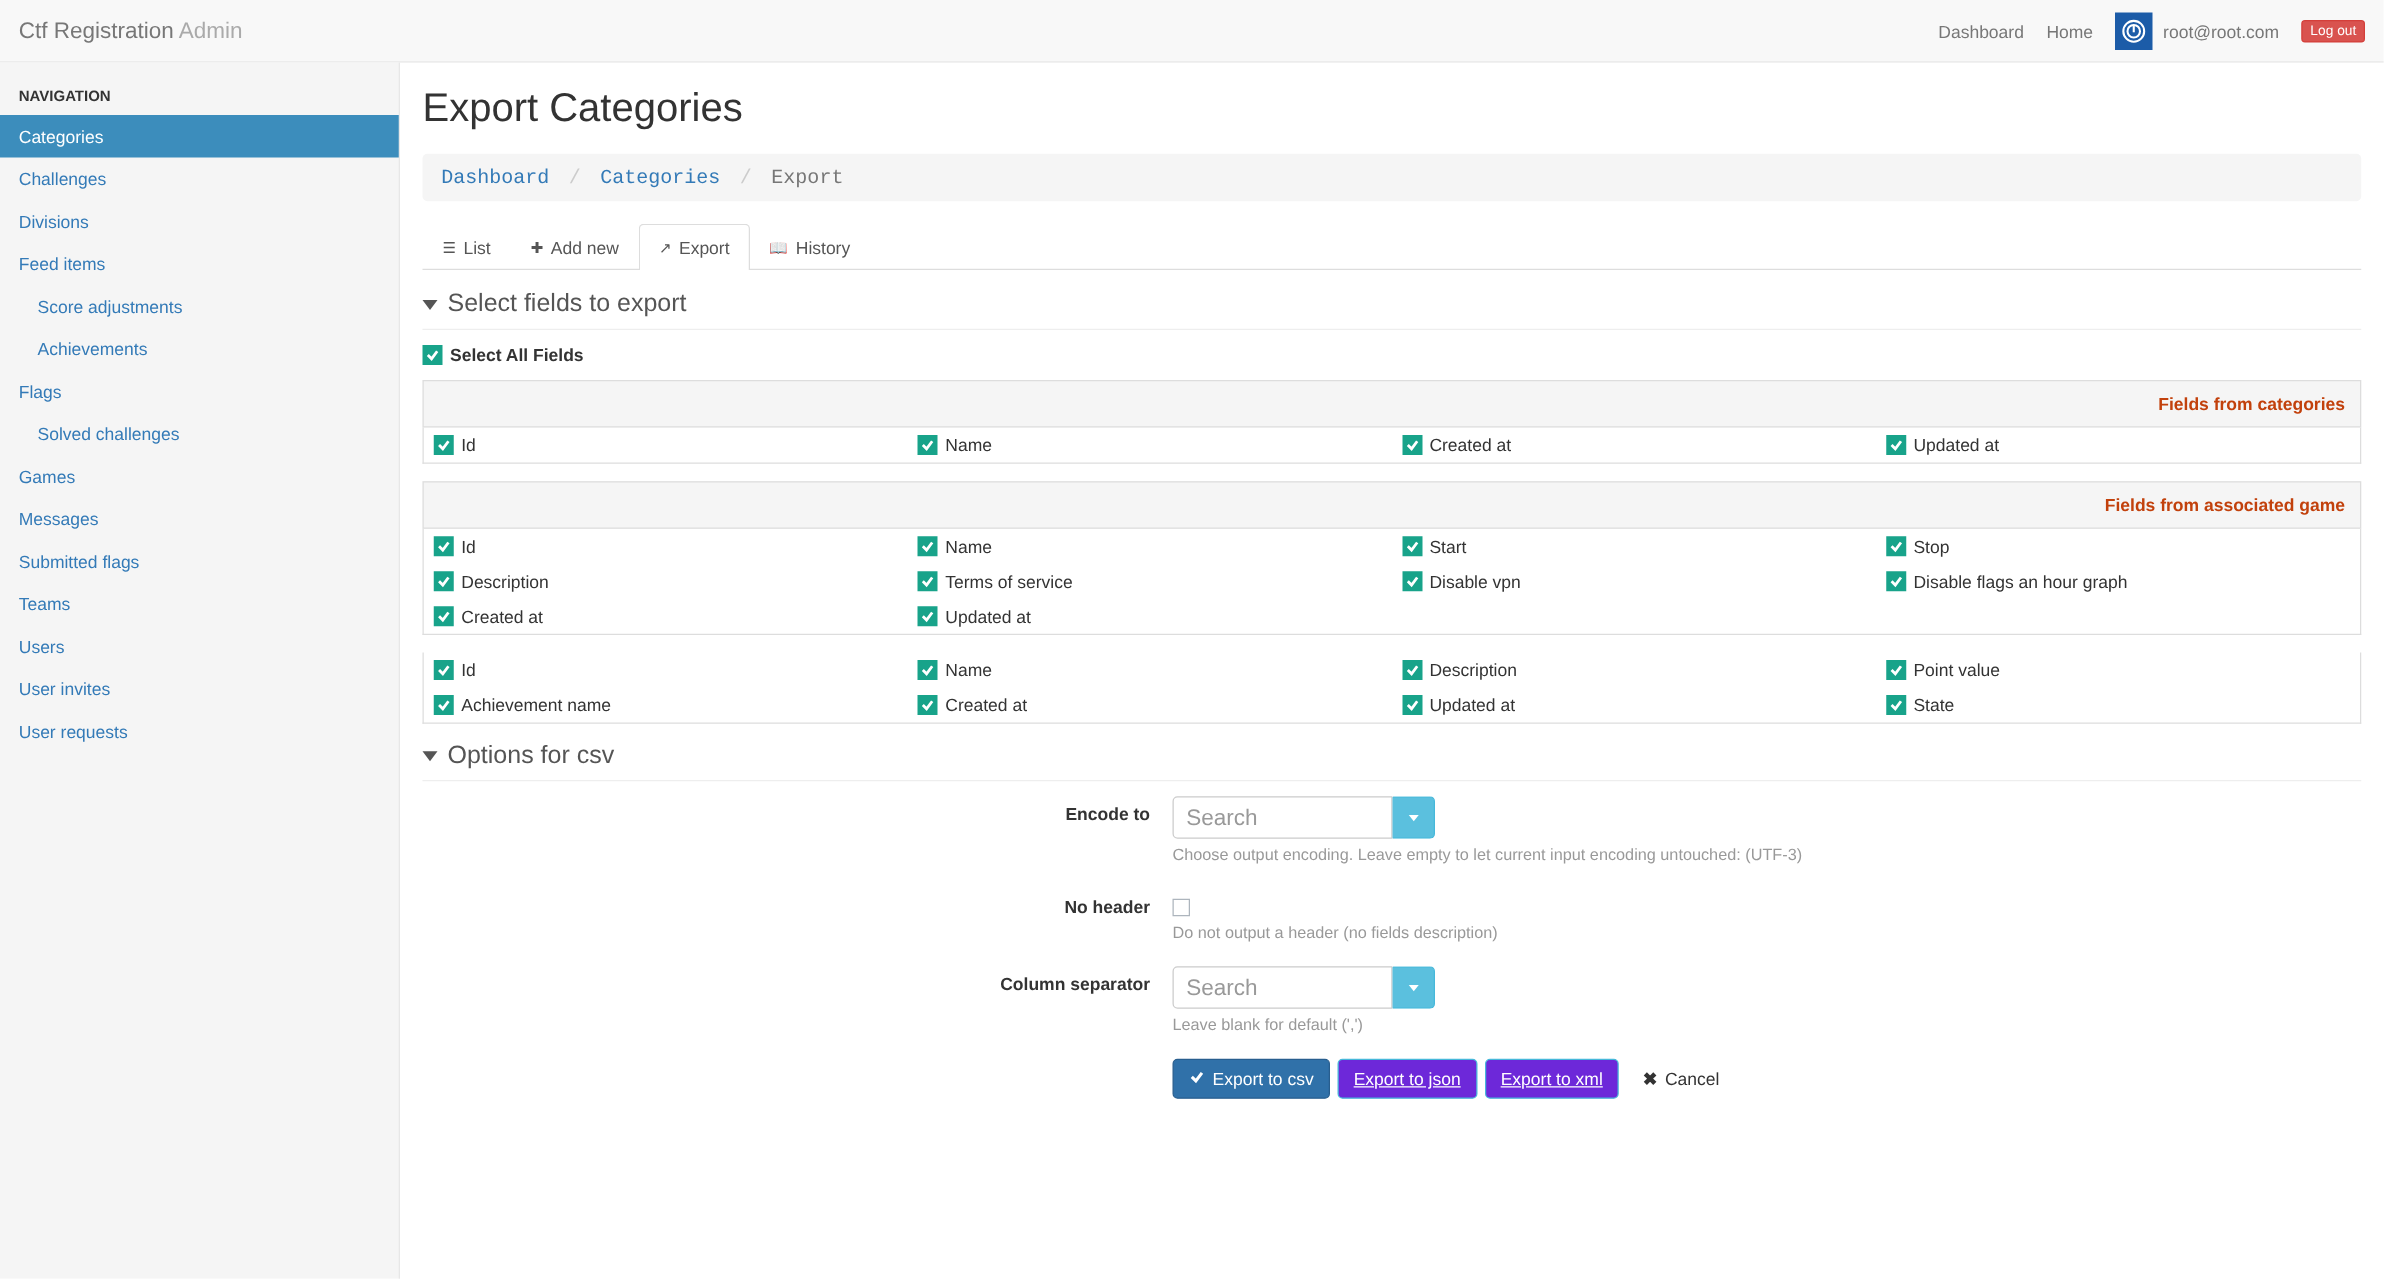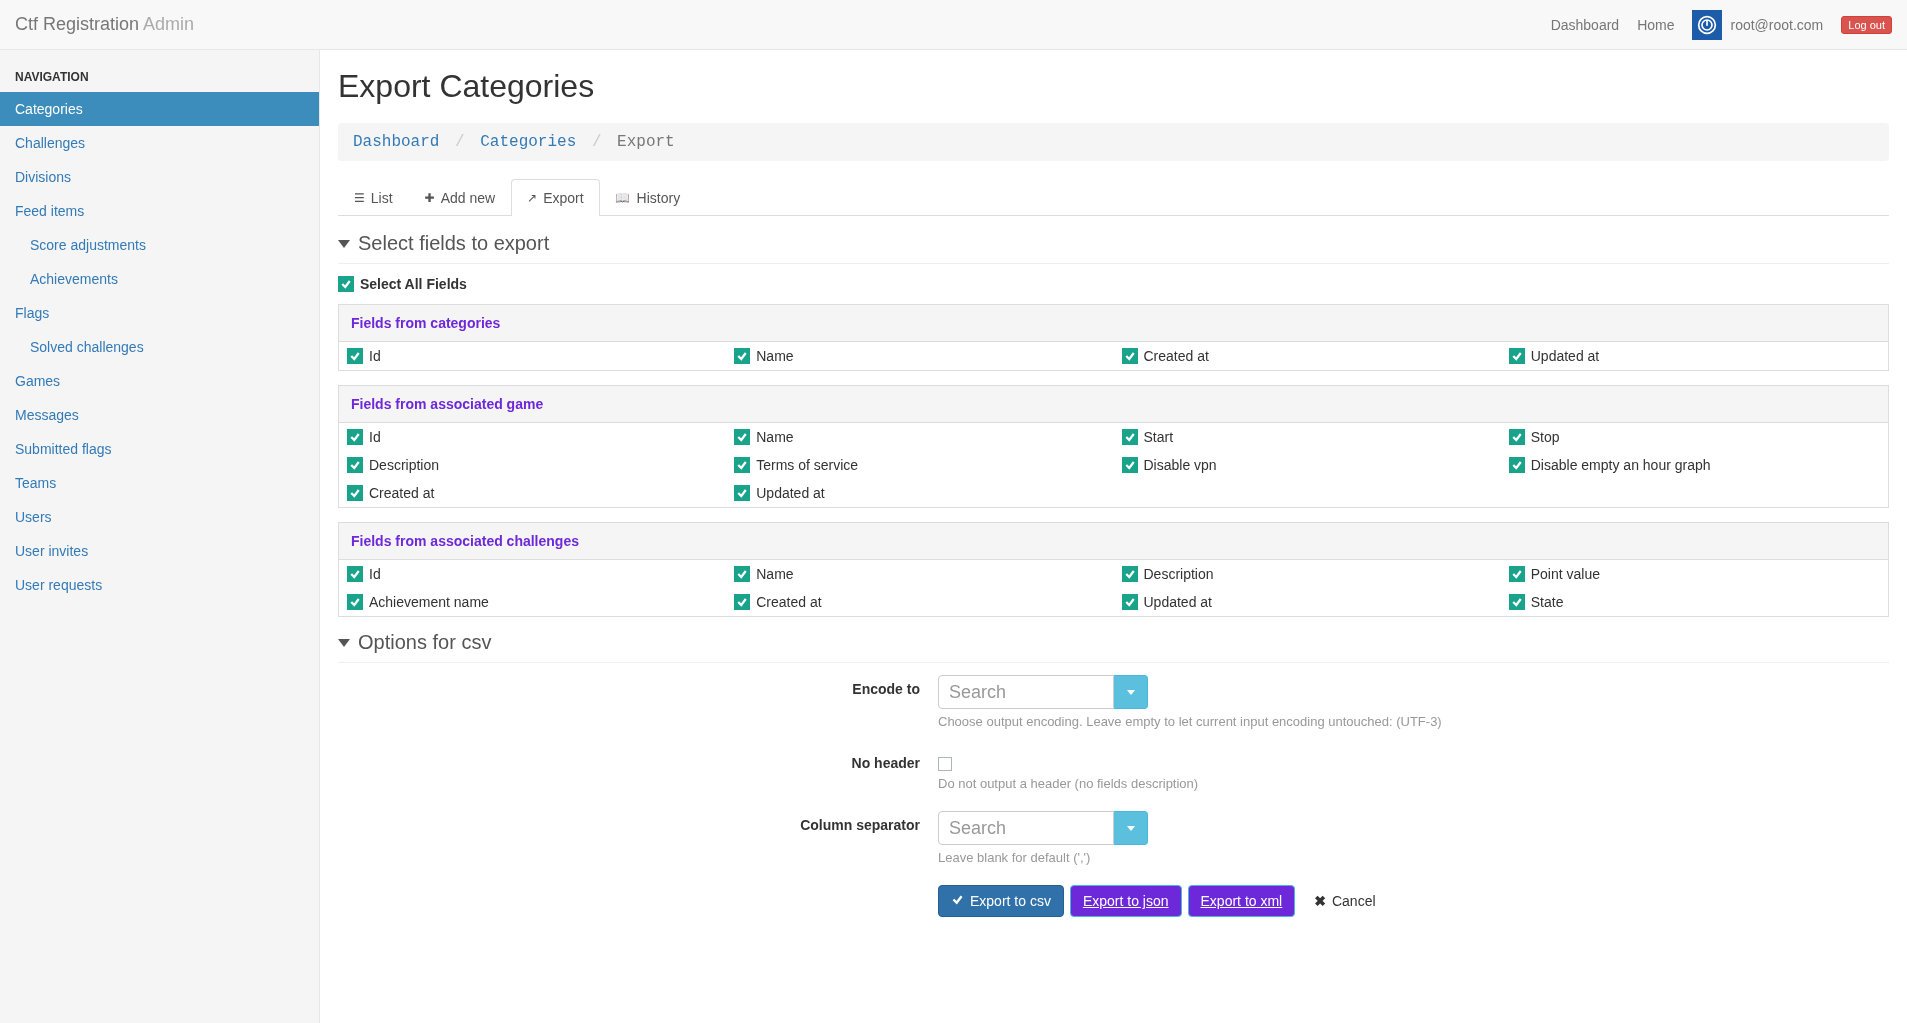--- a/index.html
+++ b/index.html
@@ -36,21 +36,21 @@
 .tab.active { border-color: #ddd #ddd #fff; border-radius: 4px 4px 0 0; background: #fff; }
 .tab .icon { font-size: 12px; }
 
 .section-title { font-size: 20px; color: #555; display: flex; align-items: center; gap: 8px; border-bottom: 1px solid #eee; padding-bottom: 8px; margin-bottom: 12px; }
 .chevron-down { width: 0; height: 0; border-left: 6px solid transparent; border-right: 6px solid transparent; border-top: 8px solid #555; }
 
 .select-all { display: flex; align-items: center; gap: 6px; font-weight: bold; margin-bottom: 12px; }
 .checkbox { width: 16px; height: 16px; background: #18a38a; display: inline-flex; align-items: center; justify-content: center; cursor: pointer; flex-shrink: 0; }
 .checkbox svg { width: 12px; height: 12px; stroke: #fff; stroke-width: 3; fill: none; }
 
-.field-group-header { background: #f5f5f5; border: 1px solid #ddd; padding: 10px 12px; font-weight: bold; color: #6d28d9; }
+.field-group-header { background: #f5f5f5; border: 1px solid #ddd; padding: 10px 12px; font-weight: bold; color: #c2410c; text-align: right; }
 .field-grid { display: grid; grid-template-columns: repeat(4, 1fr); border: 1px solid #ddd; border-top: none; margin-bottom: 14px; }
 .field-item { display: flex; align-items: center; gap: 6px; padding: 6px 8px; }
 
 .options-section { margin-top: 6px; }
 .form-row { display: flex; align-items: flex-start; margin-bottom: 20px; }
 .form-label { width: 600px; text-align: right; font-weight: bold; padding-right: 18px; padding-top: 6px; color: #333; }
 .form-control-wrap { flex: 1; }
 .input-group { display: flex; }
 .input-group input { border: 1px solid #ccc; border-radius: 4px 0 0 4px; padding: 6px 10px; font-size: 18px; width: 176px; height: 34px; }
 .input-group input::placeholder { color: #999; }
@@ -251,40 +251,39 @@
               </svg>
             </span>
             <span>Disable vpn</span>
           </div>
           <div class="field-item">
             <span class="checkbox">
               <svg viewBox="0 0 16 16">
                 <polyline points="3,8 7,12 13,4"></polyline>
               </svg>
             </span>
-            <span>Disable empty an hour graph</span>
+            <span>Disable flags an hour graph</span>
           </div>
           <div class="field-item">
             <span class="checkbox">
               <svg viewBox="0 0 16 16">
                 <polyline points="3,8 7,12 13,4"></polyline>
               </svg>
             </span>
             <span>Created at</span>
           </div>
           <div class="field-item">
             <span class="checkbox">
               <svg viewBox="0 0 16 16">
                 <polyline points="3,8 7,12 13,4"></polyline>
               </svg>
             </span>
             <span>Updated at</span>
           </div>
         </div>
-        <div class="field-group-header">Fields from associated challenges</div>
         <div class="field-grid">
           <div class="field-item">
             <span class="checkbox">
               <svg viewBox="0 0 16 16">
                 <polyline points="3,8 7,12 13,4"></polyline>
               </svg>
             </span>
             <span>Id</span>
           </div>
           <div class="field-item">

